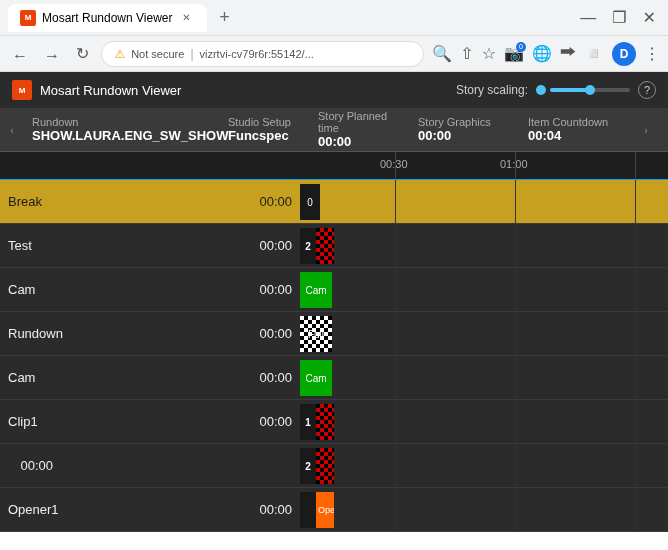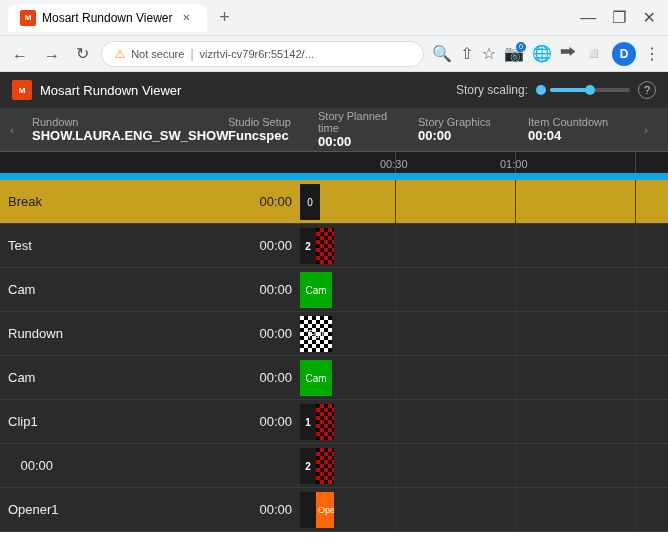--- a/index.html
+++ b/index.html
@@ -422,21 +422,21 @@
     <div class="col-header-label">Story Graphics</div>
     <div class="col-header-value">00:00</div>
   </div>
   <div class="th-item">
     <div class="col-header-label">Item Countdown</div>
     <div class="col-header-value">00:04</div>
   </div>
   <div class="th-nav-right">›</div>
 </div>
 
-<div style="background:#1e1e1e;height:28px;display:flex;position:relative;border-bottom:7px solid #0ea5e9;">
+<div style="background:#1e1e1e;height:28px;display:flex;position:relative;border-bottom:1px solid #0ea5e9;">
   <div style="width:300px;flex-shrink:0;"></div>
   <div style="flex:1;position:relative;">
     <span style="position:absolute;left:80px;top:6px;color:#aaa;font-size:11px;">00:30</span>
     <span style="position:absolute;left:200px;top:6px;color:#aaa;font-size:11px;">01:00</span>
 
     <div style="position:absolute;left:95px;top:0;bottom:0;width:1px;background:#444;"></div>
     <div style="position:absolute;left:215px;top:0;bottom:0;width:1px;background:#444;"></div>
     <div style="position:absolute;left:335px;top:0;bottom:0;width:1px;background:#444;"></div>
   </div>
 </div>

